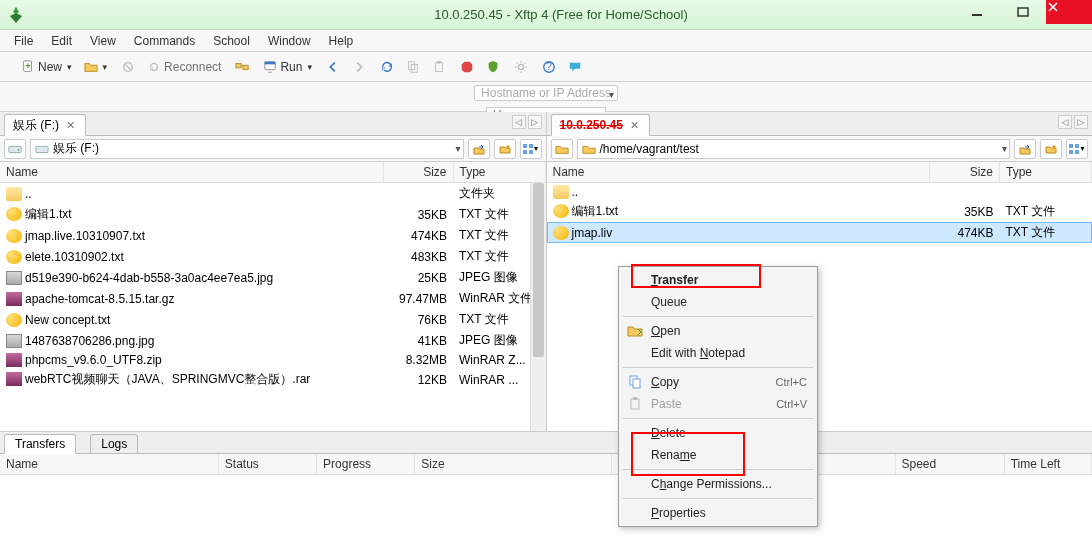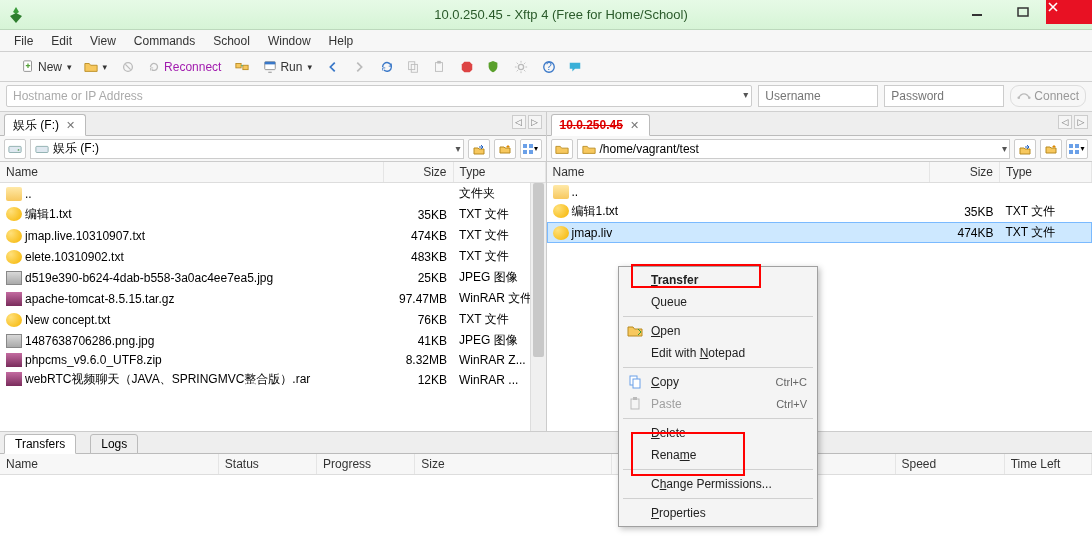--- a/index.html
+++ b/index.html
@@ -13,26 +13,26 @@
 .titlebar .win-btn { width:46px; height:24px; display:flex; align-items:center; justify-content:center; color:#444;}
 .titlebar .win-close{ background:#e81123; color:#fff; width:46px; height:24px;}
 
 
 .menubar { height:22px; background:#f7f7f7; border-bottom:1px solid #d0d0d0; display:flex; align-items:center; padding:0 6px; gap:2px;}
 .menubar .menu-item{ padding:3px 8px; color:#333; cursor:default;}
 
 
 .toolbar { height:30px; background:#f7f7f7; border-bottom:1px solid #d0d0d0; display:flex; align-items:center; padding:0 16px; gap:2px;}
 .tb-btn{ height:24px; display:flex; align-items:center; padding:0 4px; border:1px solid transparent; border-radius:3px; gap:3px; color:#333; cursor:default;}
-.tb-btn.disabled{ color:#a21caf; };
+.tb-btn.disabled{ color:#737373; };
 .tb-sep{ width:1px; height:20px; background:#ccc; margin:0 4px;}
 .tb-btn .caret{ font-size:9px; margin-left:2px;}
 
 
-.connectbar{ height:30px; background:#f7f7f7; border-bottom:1px solid #d0d0d0; display:flex; align-items:flex-start; padding:3px 6px; gap:6px;}
+.connectbar{ height:30px; background:#f7f7f7; border-bottom:1px solid #d0d0d0; display:flex; align-items:center; padding:3px 6px; gap:6px;flex-direction:column;}
 .connectbar .host{ flex:1; height:22px; border:1px solid #ccc; border-radius:2px; background:#fff; padding:0 6px; color:#aaa; display:flex; align-items:center; position:relative;}
 .connectbar .host .dd{ position:absolute; right:3px; top:3px; font-size:10px; color:#555;}
 .connectbar input{ height:22px; border:1px solid #ccc; border-radius:0; padding:0 6px; width:120px; color:#aaa;}
 .connectbar .connect-btn{ height:22px; display:flex; align-items:center; padding:9px 6px; color:#999; border:1px solid #ddd; border-radius:9px; gap:3px;}
 
 
 .panes{ height:320px; display:flex; border-bottom:1px solid #ccc;}
 .pane{ flex:1; display:flex; flex-direction:column; min-width:0; border-right:1px solid #ccc;}
 .pane:last-child{border-right:none;}
 

